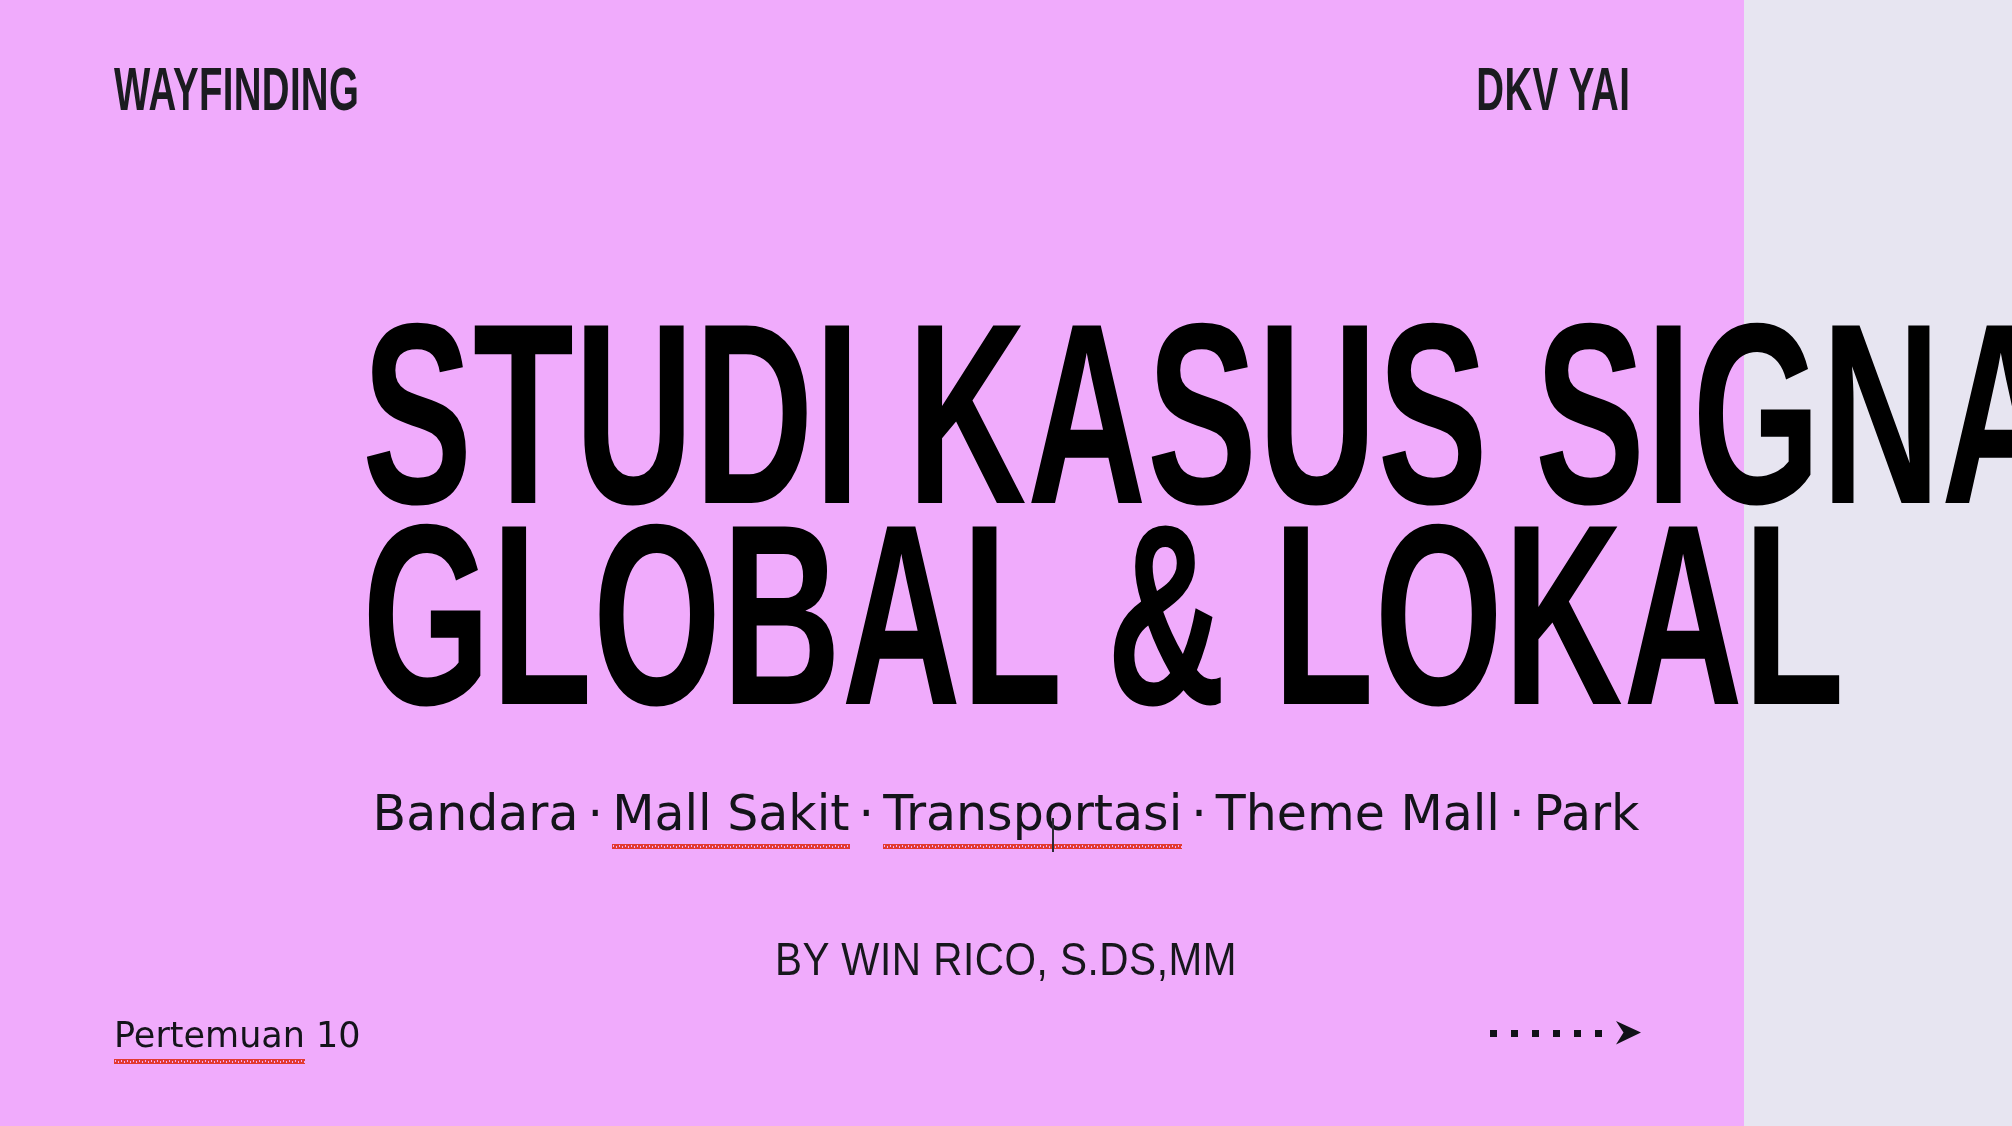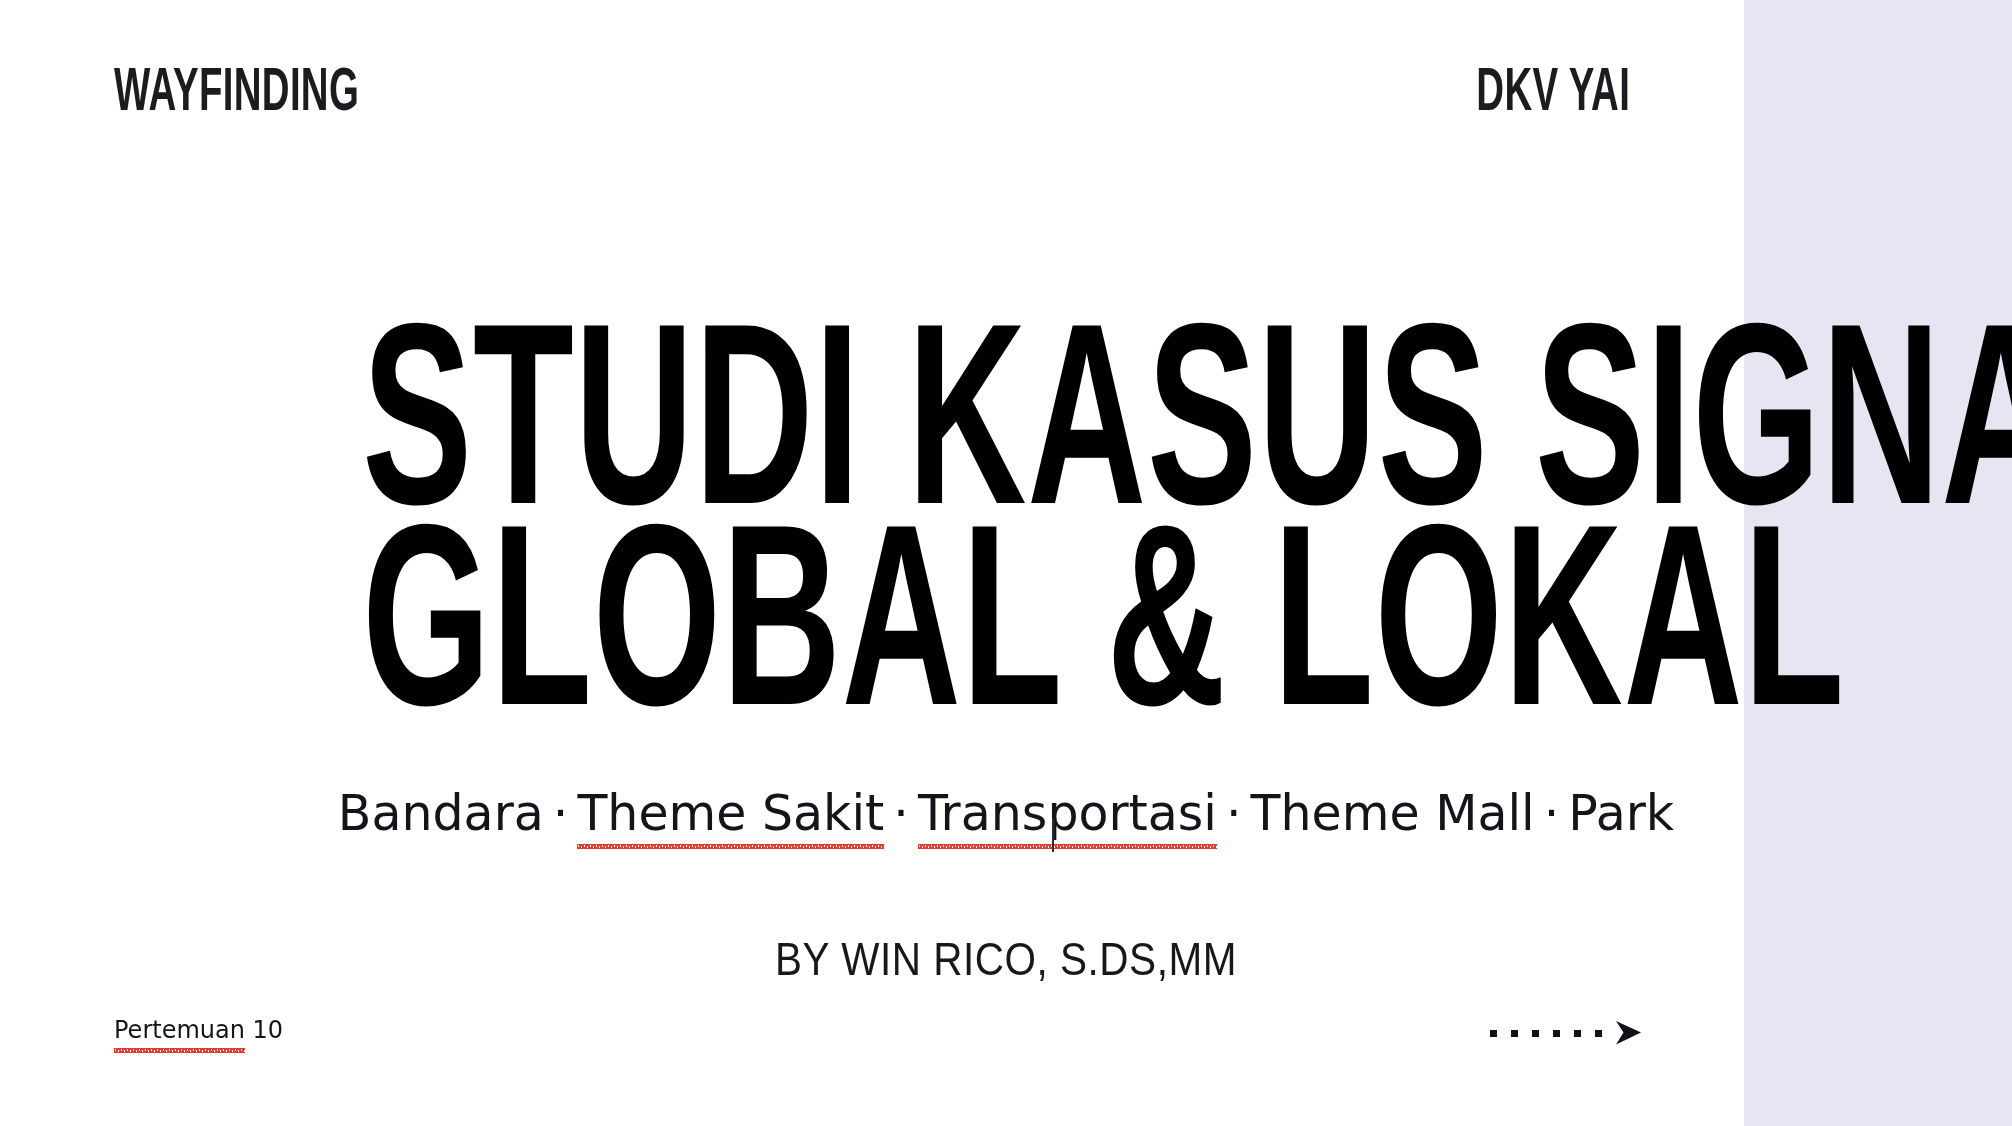--- a/index.html
+++ b/index.html
@@ -13,21 +13,21 @@
     overflow: hidden;
     background: #e7e5f1;
     font-family: "Liberation Sans", sans-serif;
     -webkit-font-smoothing: antialiased;
   }
 
   #slide {
     position: relative;
     width: 1744px;
     height: 1126px;
-    background: #ffffff;
+    background: #f0abfc;
     box-sizing: border-box;
   }
 
   
   .hdr {
     position: absolute;
     top: 58px;
     font-family: "Liberation Sans Narrow", "Liberation Sans", sans-serif;
     font-weight: 700;
     font-size: 62px;
@@ -138,21 +138,21 @@
     transform: scaleX(0.88);
     white-space: nowrap;
   }
 
   
   #footer-left {
     position: absolute;
     left: 114px;
     top: 1018px;
     font-family: "DejaVu Sans", sans-serif;
-    font-size: 24px;
+    font-size: 35px;
     line-height: 1;
     color: #14141a;
     white-space: nowrap;
   }
 
   #footer-arrow {
     position: absolute;
     right: 100px;
     top: 1020px;
     display: flex;
@@ -179,21 +179,21 @@
 
   <div class="hdr" id="hdr-left">WAYFINDING</div>
 
   <div class="hdr" id="hdr-right">DKV YAI</div>
 
   <div id="title-block">
     <span class="title-line" id="title-line-1">STUDI KASUS SIGNAGE</span>
     <span class="title-line" id="title-line-2">GLOBAL &amp; LOKAL</span>
   </div>
 
-  <div id="subtitle"><span>Bandara</span><span class="dot">·</span><span class="misspelled">Theme Sakit</span><span class="dot">·</span><span class="misspelled">Transportasi</span><span class="dot">·</span><span>Theme Mall</span><span class="dot">·</span><span>Park</span></div>
+  <div id="subtitle"><span>Bandara</span><span class="dot">·</span><span class="misspelled">Mall Sakit</span><span class="dot">·</span><span class="misspelled">Transportasi</span><span class="dot">·</span><span>Theme Mall</span><span class="dot">·</span><span>Park</span></div>
   <div id="text-caret"></div>
 
   <div id="byline">BY WIN RICO, S.DS,MM</div>
 
   <div id="footer-left"><span class="misspelled">Pertemuan</span><span> 10</span></div>
 
   <div id="footer-arrow">
     <span class="sq"></span>
       <span class="sq"></span>
       <span class="sq"></span>

